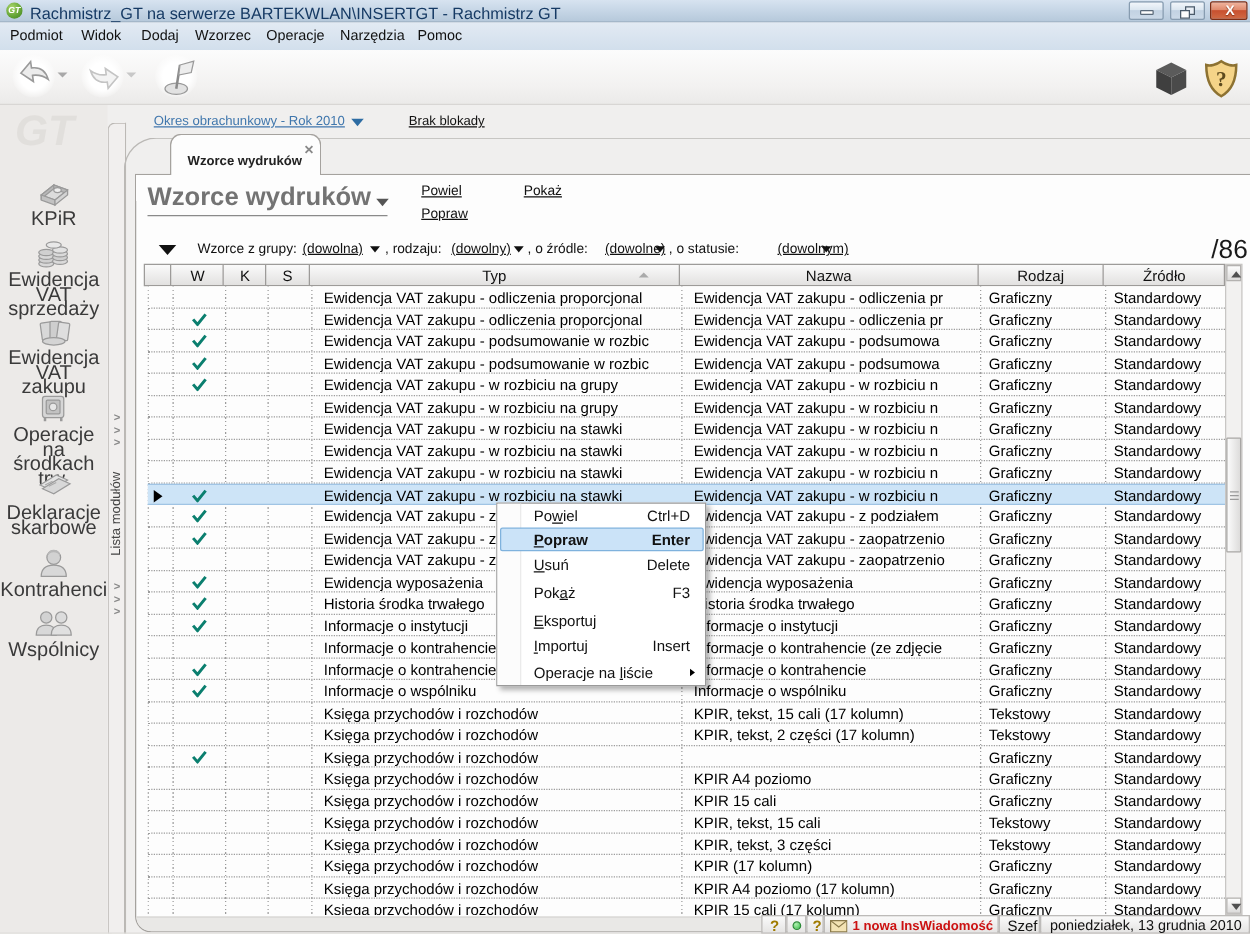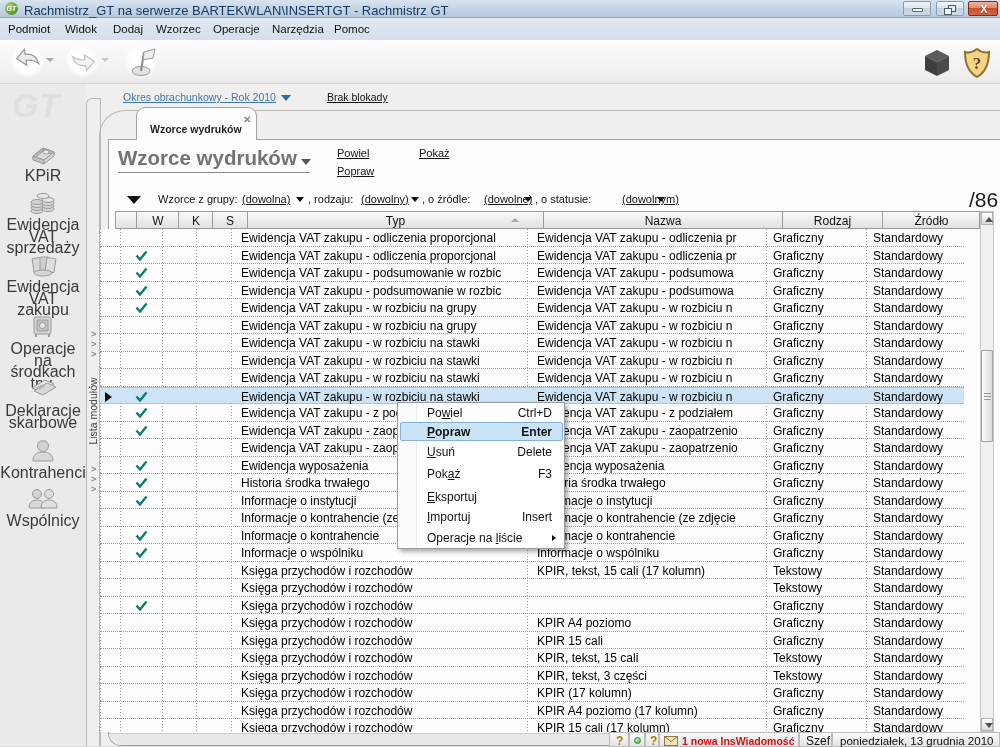--- a/index.html
+++ b/index.html
@@ -53,21 +53,21 @@
 
 #filterarr{left:127px;top:196px;width:0;height:0;border-left:7px solid transparent;border-right:7px solid transparent;border-top:8px solid #111;}
 .flt{top:193px;font-size:11px;color:#111;white-space:nowrap;}
 .fltu{text-decoration:underline;}
 .farr{top:197px;width:0;height:0;border-left:4.5px solid transparent;border-right:4.5px solid transparent;border-top:5px solid #111;}
 #cnt86{left:969px;top:188px;width:40px;font-size:21px;color:#1a1a1a;}
 
 #thead{left:115px;top:211px;width:865px;height:18px;background:linear-gradient(#fafafa,#e2e1e0);border:1px solid #9d9b99;}
 #thead span{top:2px;font-size:12px;color:#111;text-align:center;}
 .hsep{top:0;width:1px;height:16px;background:#9d9b99;}
-#tbody{left:100px;top:229px;width:864px;height:503px;overflow:hidden;background:#fdfdfd;}
+#tbody{left:118px;top:229px;width:864px;height:503px;overflow:hidden;background:#fdfdfd;}
 .tr{left:0;width:864px;height:17.5px;border-bottom:1px dotted #9c9c9c;}
 .tr span{top:2px;font-size:12px;color:#000;white-space:nowrap;overflow:hidden;}
 .c1{left:141px;width:280px;}
 .c2{left:437px;width:227px;}
 .c3{left:673px;width:90px;}
 .c4{left:773px;width:88px;}
 .vline{top:0;width:1px;height:510px;background-image:repeating-linear-gradient(#9c9c9c 0 1px,transparent 1px 3px);}
 .selrow{background:#cde4f7;border-top:1px solid #a0c4e4;border-bottom:1px solid #a0c4e4;}
 .chk{position:absolute;left:35px;top:3px;}
 .rowmark{left:5px;top:4px;width:0;height:0;border-top:5px solid transparent;border-bottom:5px solid transparent;border-left:7px solid #000;}
@@ -427,20 +427,21 @@
         <span class="c4">Standardowy</span>
       </div>
   <div class="tr" style="top:332.5px;">
         <span class="c1">Księga przychodów i rozchodów</span>
         <span class="c2">KPIR, tekst, 15 cali (17 kolumn)</span>
         <span class="c3">Tekstowy</span>
         <span class="c4">Standardowy</span>
       </div>
   <div class="tr" style="top:350.0px;">
         <span class="c1">Księga przychodów i rozchodów</span>
+        <span class="c2">KPIR, tekst, 2 części (17 kolumn)</span>
         <span class="c3">Tekstowy</span>
         <span class="c4">Standardowy</span>
       </div>
   <div class="tr" style="top:367.5px;">
         <svg class="chk" width="13" height="11" viewBox="0 0 13 11">
           <path d="M1.5 5.5 L5 9.5 L11.5 1.5" stroke="#0b7f6f" stroke-width="2.4" fill="none"></path>
         </svg>
         <span class="c1">Księga przychodów i rozchodów</span>
         <span class="c3">Graficzny</span>
         <span class="c4">Standardowy</span>

